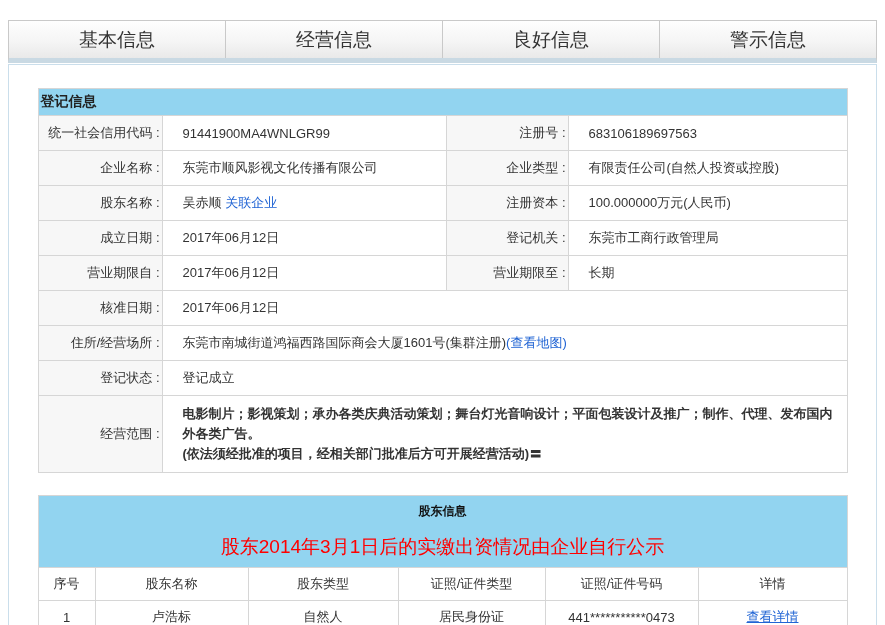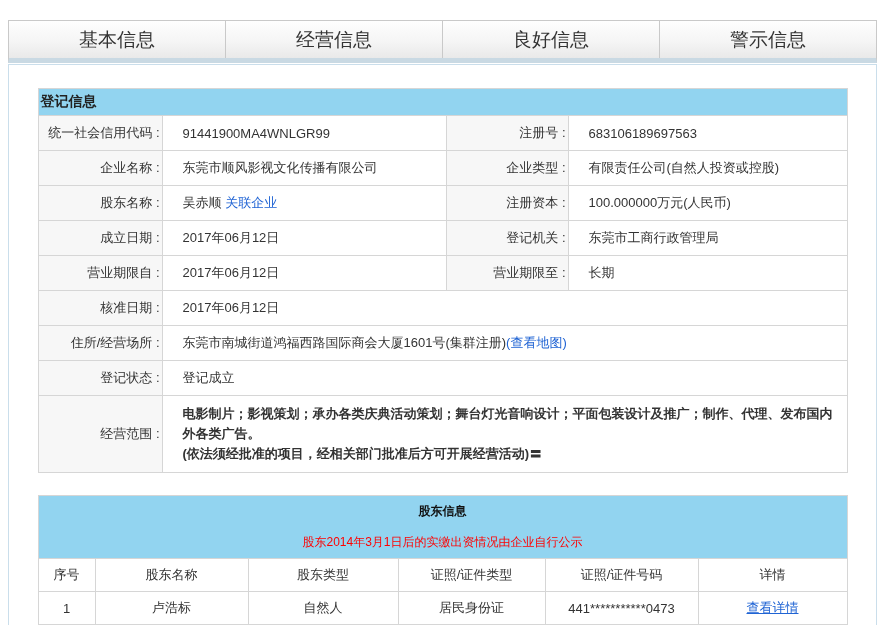--- a/index.html
+++ b/index.html
@@ -62,21 +62,21 @@
   .sh-table {
     width:810px; margin:22px auto 0;
     font-size:13px; color:#333;
   }
   .sh-table td { border:1px solid var(--border-gray); text-align:center; padding:7px 4px; overflow:hidden; }
   .sh-title {
     background:var(--header-blue); font-weight:bold; font-size:12px; color:#111;
     padding:5px 2px; border-bottom:none !important;
   }
   .sh-notice {
-    background:var(--header-blue); color:var(--notice-red); font-size:12px;
+    background:var(--header-blue); color:var(--notice-red); font-size:19px;
     padding:3px 2px 8px; border-top:none !important;
   }
   .sh-head td { background:#fff; color:#333; }
 </style>
 </head>
 <body>
 
 <div class="tabbar">
   <div class="tab">基本信息</div>
   <div class="tab">经营信息</div>

